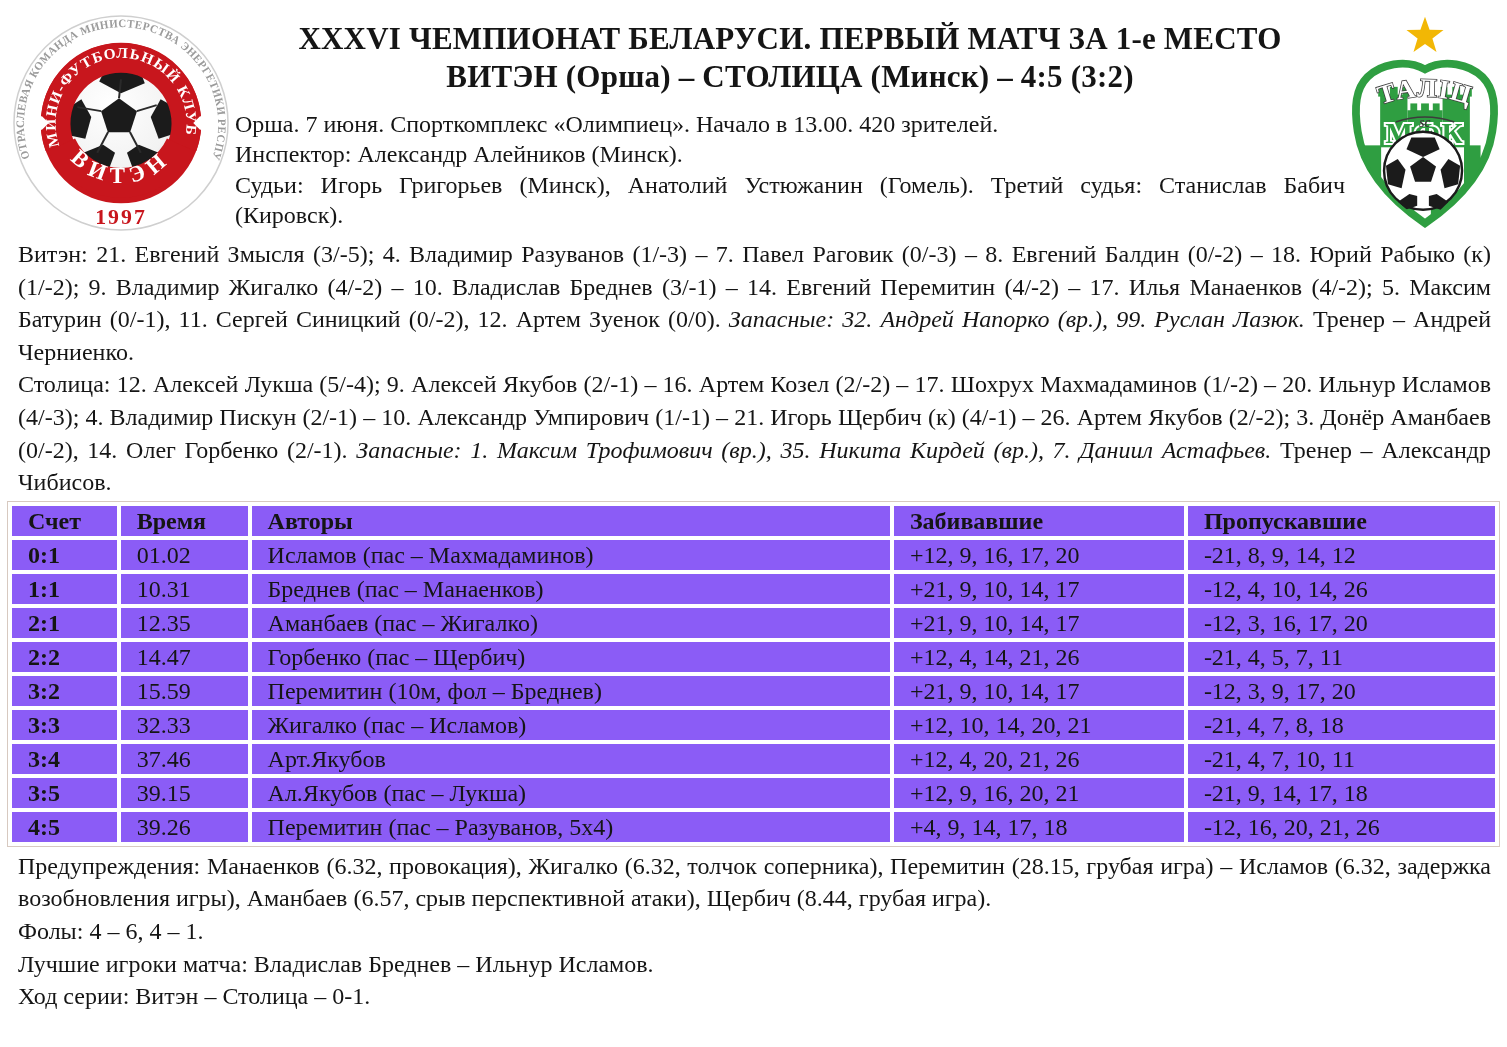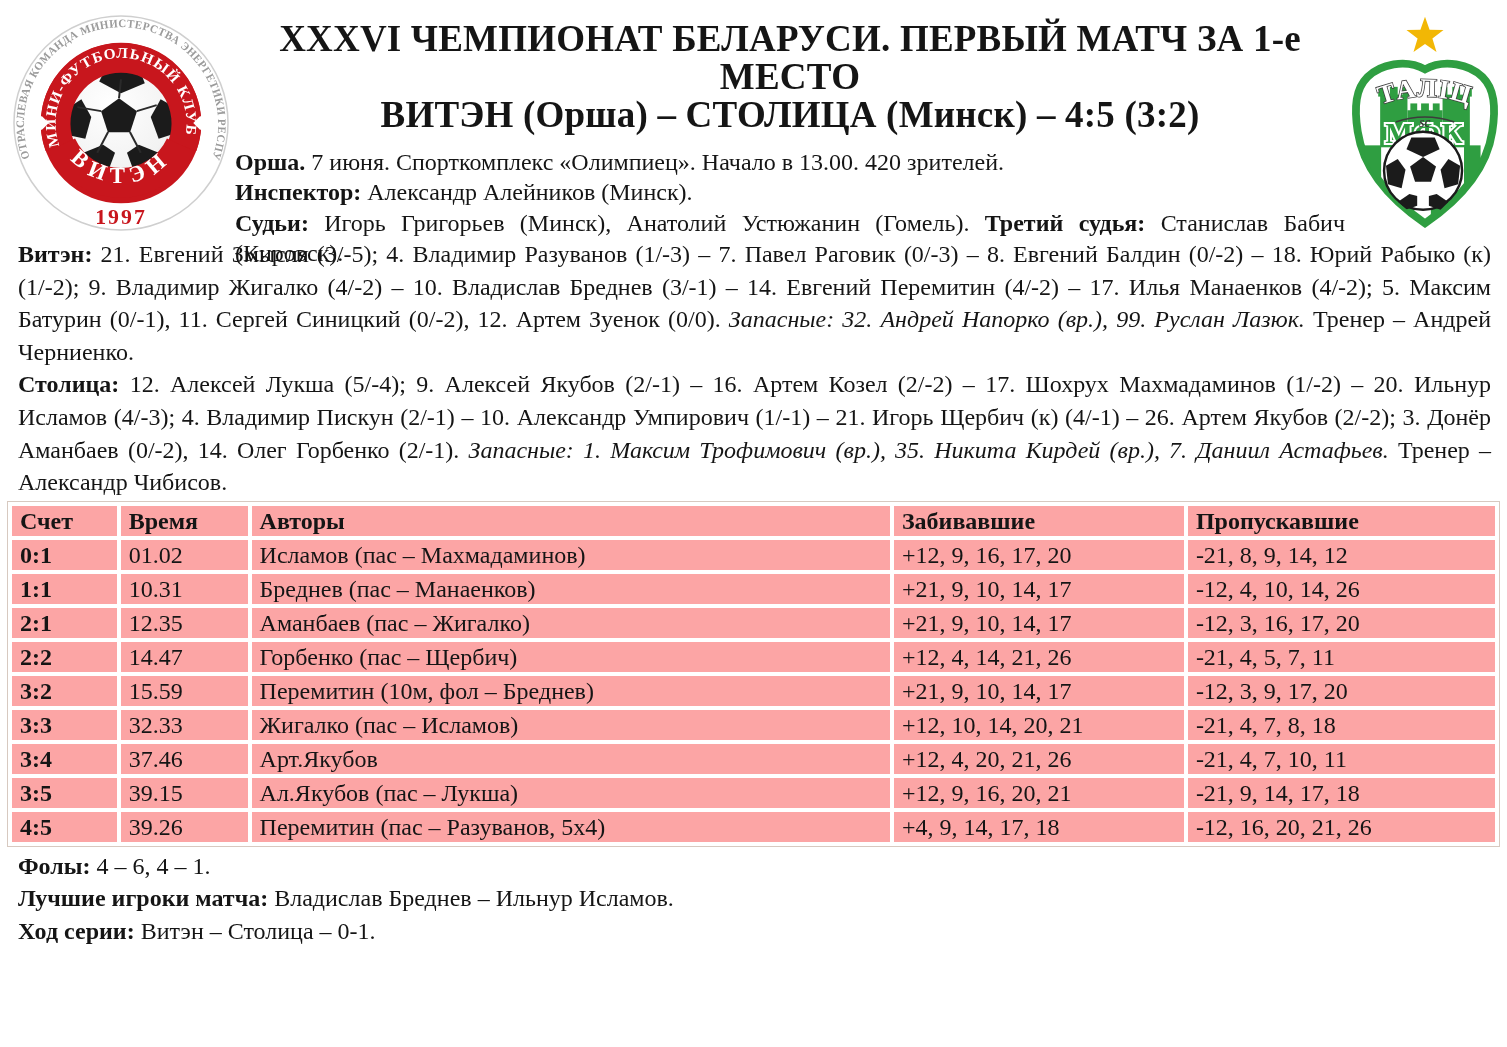--- a/index.html
+++ b/index.html
@@ -3,35 +3,35 @@
 <meta charset="utf-8">
 <style>
   html,body{margin:0;padding:0;background:#fff;}
   .page{position:relative;width:1507px;height:1047px;background:#fff;overflow:hidden;
         font-family:"Liberation Serif","DejaVu Serif",serif;color:#151515;}
 
   
   .logo-left{position:absolute;left:12px;top:12px;width:218px;height:222px;}
   .logo-right{position:absolute;left:1347px;top:6px;width:156px;height:228px;}
   .header-block{position:absolute;left:235px;top:20px;width:1110px;}
-  .title{ text-align:center;font-weight:bold;font-size:37px;line-height:38px;letter-spacing:.2px;}
+  .title{ text-align:center;font-weight:bold;font-size:31px;line-height:38px;letter-spacing:.2px;}
   .match-info{margin:13px 0 0 0;font-size:24px;line-height:30.4px;text-align:justify;}
   .match-info p{margin:0;}
-  b{font-weight:bold;}
+  b{font-weight:normal;}
 
   
   .main{position:absolute;left:18px;top:238px;width:1473px;}
   .para{margin:0;font-size:24px;line-height:32.6px;text-align:justify;}
 
   
   .goals-wrap{margin:3px 0 4px -10px;}
   table.goals{border-collapse:separate;border-spacing:4px;width:1491px;table-layout:fixed;
               background:#fff;outline:1px solid #d7c9c0;}
-  table.goals td,table.goals th{background:#fca5a5;font-size:24px;line-height:26px;
-              padding:2px 8px;vertical-align:middle;overflow:hidden;white-space:nowrap;margin-left:8px;}
+  table.goals td,table.goals th{background:#8b5cf6;font-size:24px;line-height:26px;
+              padding:2px 16px;vertical-align:middle;overflow:hidden;white-space:nowrap;margin-left:8px;}
   table.goals th{font-weight:bold;text-align:left;}
   .col-score{width:104px;} .col-time{width:126px;} .col-author{width:634px;}
   .col-for{width:288px;} .col-against{width:305px;}
   td.score,th.score{font-weight:bold;}
   td.time,th.time{text-align:left;}
   td.author,th.author{padding-left:18px;}
   td.for,th.for,td.against,th.against{padding-left:12px;}
 
   .footer p{margin:0;}
 </style>
@@ -240,19 +240,20 @@
           <td class="time">39.26</td>
           <td class="author">Перемитин (пас – Разуванов, 5х4)</td>
           <td class="for">+4, 9, 14, 17, 18</td>
           <td class="against">-12, 16, 20, 21, 26</td>
         </tr>
       </tbody>
         </table>
     </div>
 
     <div class="footer">
+      <p class="para"><b>Предупреждения:</b><span> Манаенков (6.32, провокация), Жигалко (6.32, толчок соперника), Перемитин (28.15, грубая игра) – Исламов (6.32, задержка возобновления игры), Аманбаев (6.57, срыв перспективной атаки), Щербич (8.44, грубая игра).</span></p>
       <p class="para"><b>Фолы:</b><span> 4 – 6, 4 – 1.</span></p>
       <p class="para"><b>Лучшие игроки матча:</b><span> Владислав Бреднев – Ильнур Исламов.</span></p>
       <p class="para"><b>Ход серии:</b><span> Витэн – Столица – 0-1.</span></p>
     </div>
 
   </div>
 </div>
 
 </body></html>

